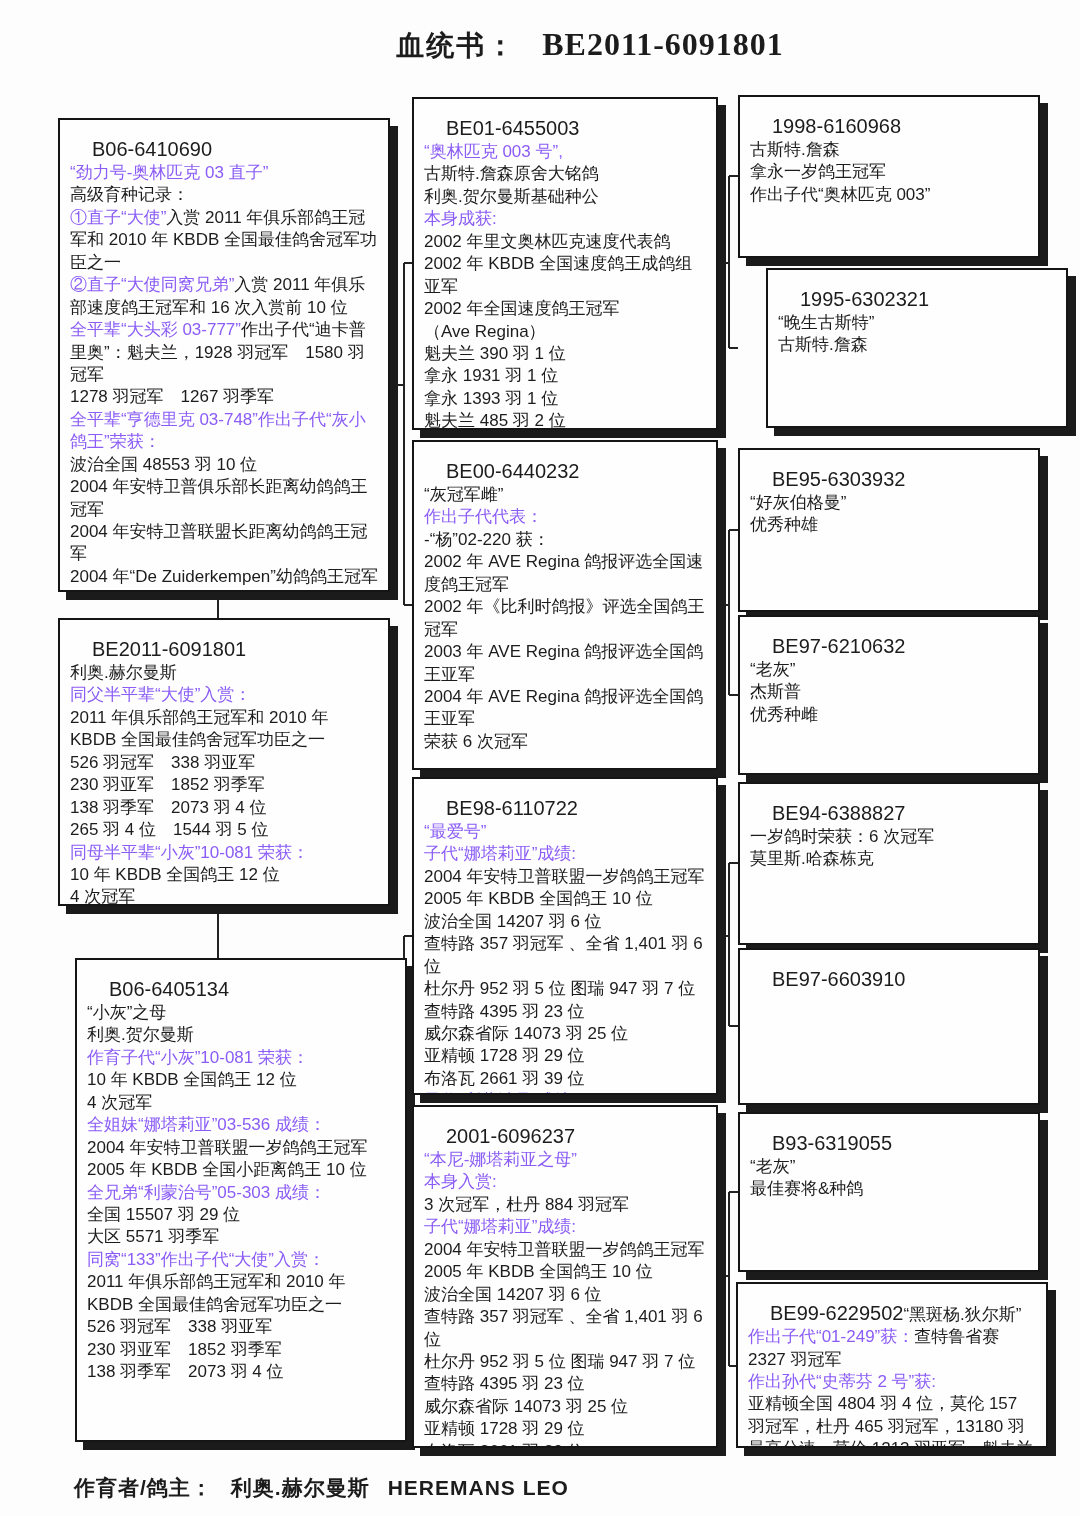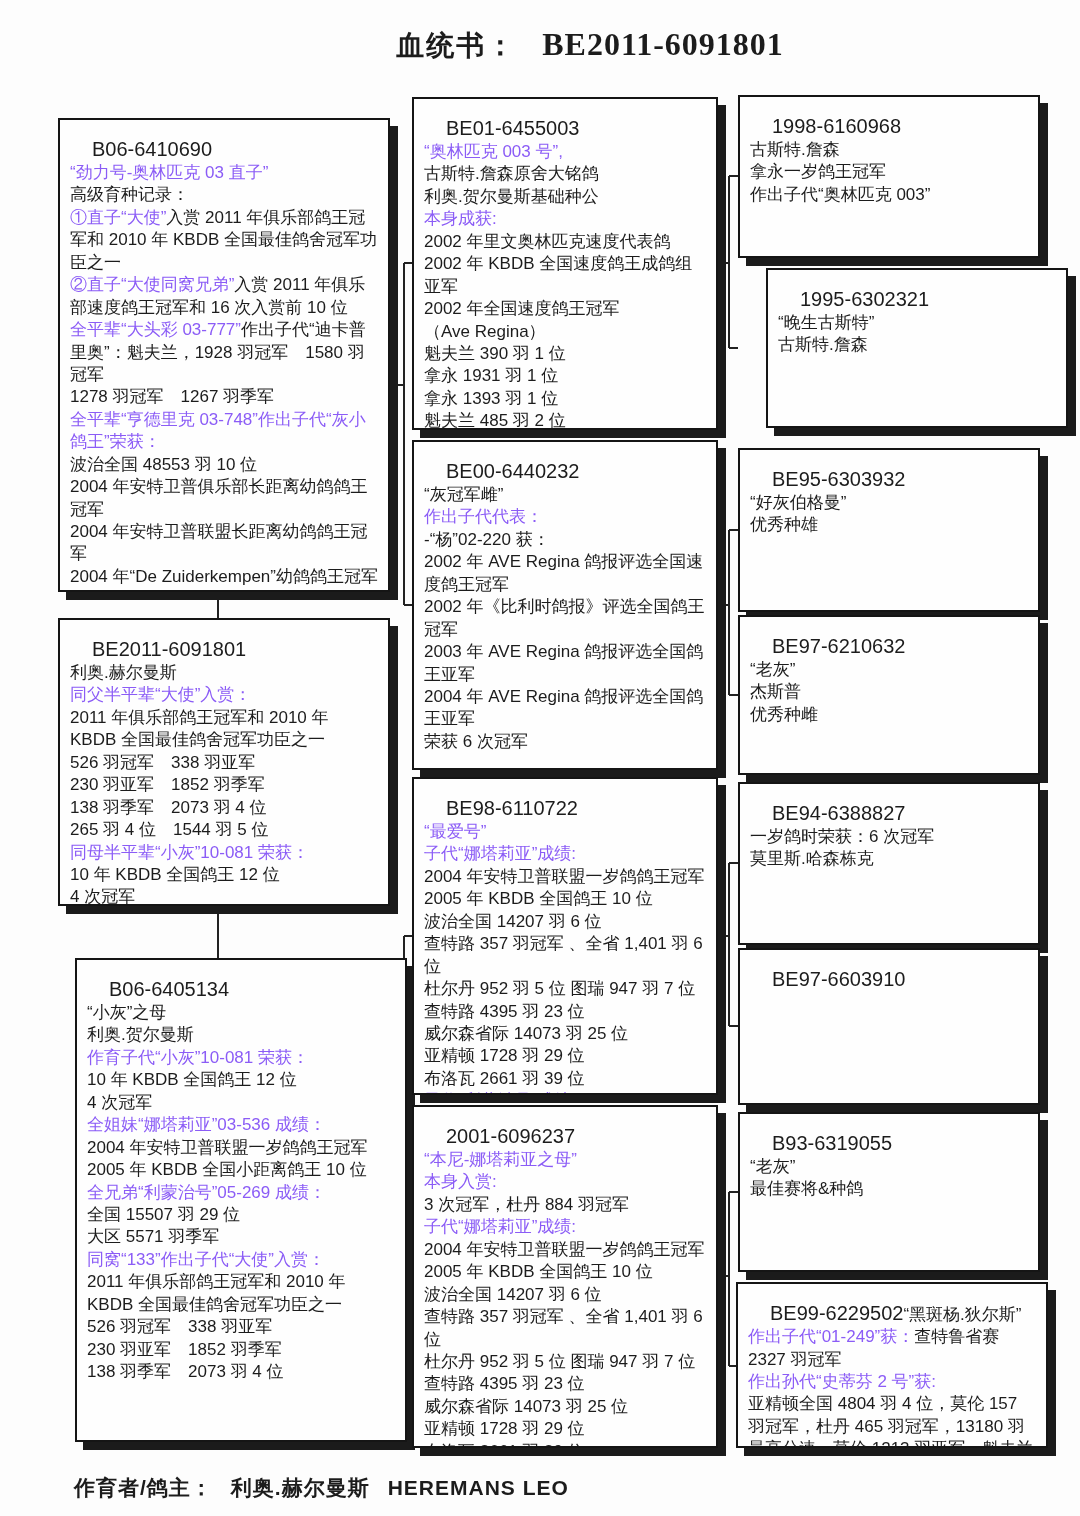--- a/index.html
+++ b/index.html
@@ -80,21 +80,21 @@
   <div class="box" style="left:46px;top:958px;width:332px;height:484px;margin-left:29px;">
       <div class="ln ring"><span>B06-6405134</span></div>
       <div class="ln"><span>“小灰”之母</span></div>
       <div class="ln"><span>利奥.贺尔曼斯</span></div>
       <div class="ln"><span class="red">作育子代“小灰”10-081 荣获：</span></div>
       <div class="ln"><span>10 年 KBDB 全国鸽王 12 位</span></div>
       <div class="ln"><span>4 次冠军</span></div>
       <div class="ln"><span class="red">全姐妹“娜塔莉亚”03-536 成绩：</span></div>
       <div class="ln"><span>2004 年安特卫普联盟一岁鸽鸽王冠军</span></div>
       <div class="ln"><span>2005 年 KBDB 全国小距离鸽王 10 位</span></div>
-      <div class="ln"><span class="red">全兄弟“利蒙治号”05-269 成绩：</span></div>
+      <div class="ln"><span class="red">全兄弟“利蒙治号”05-303 成绩：</span></div>
       <div class="ln"><span>全国 15507 羽 29 位</span></div>
       <div class="ln"><span>大区 5571 羽季军</span></div>
       <div class="ln"><span class="red">同窝“133”作出子代“大使”入赏：</span></div>
       <div class="ln"><span>2011 年俱乐部鸽王冠军和 2010 年 KBDB 全国最佳鸽舍冠军功臣之一</span></div>
       <div class="ln"><span>526 羽冠军　338 羽亚军</span></div>
       <div class="ln"><span>230 羽亚军　1852 羽季军</span></div>
       <div class="ln"><span>138 羽季军　2073 羽 4 位</span></div>
     </div>
 
   <div class="box" style="left:412px;top:97px;width:306px;height:333px;">

